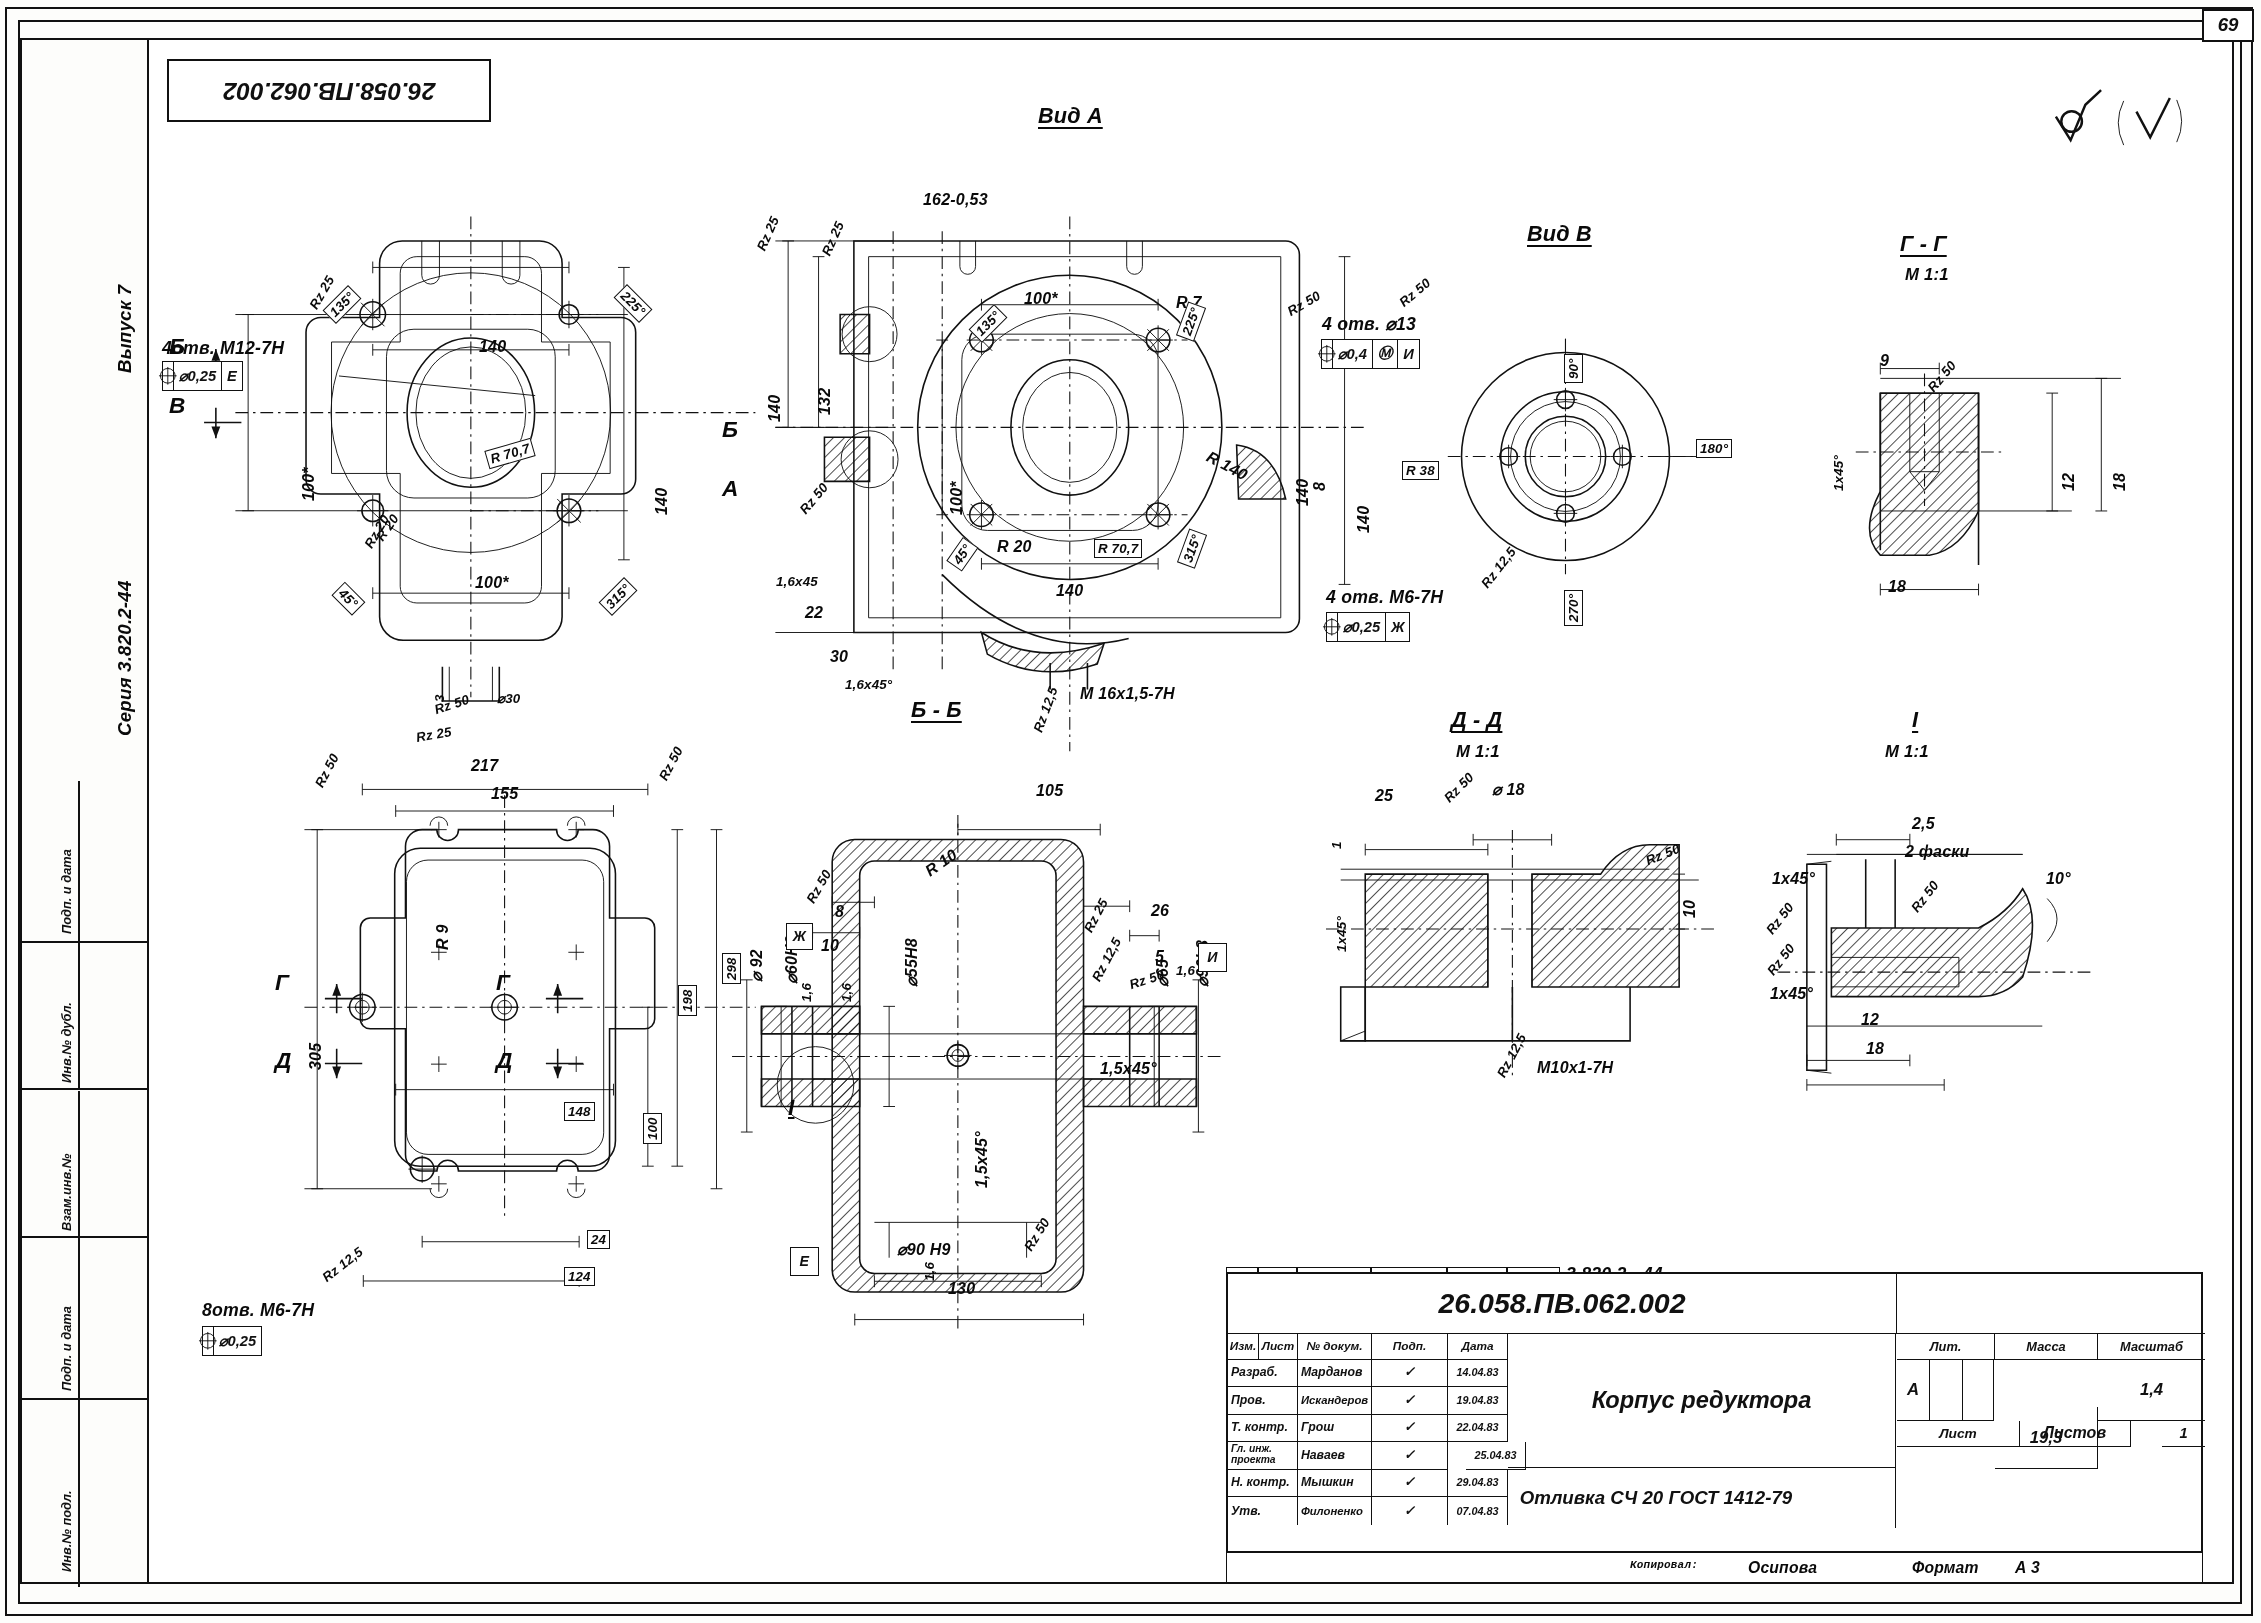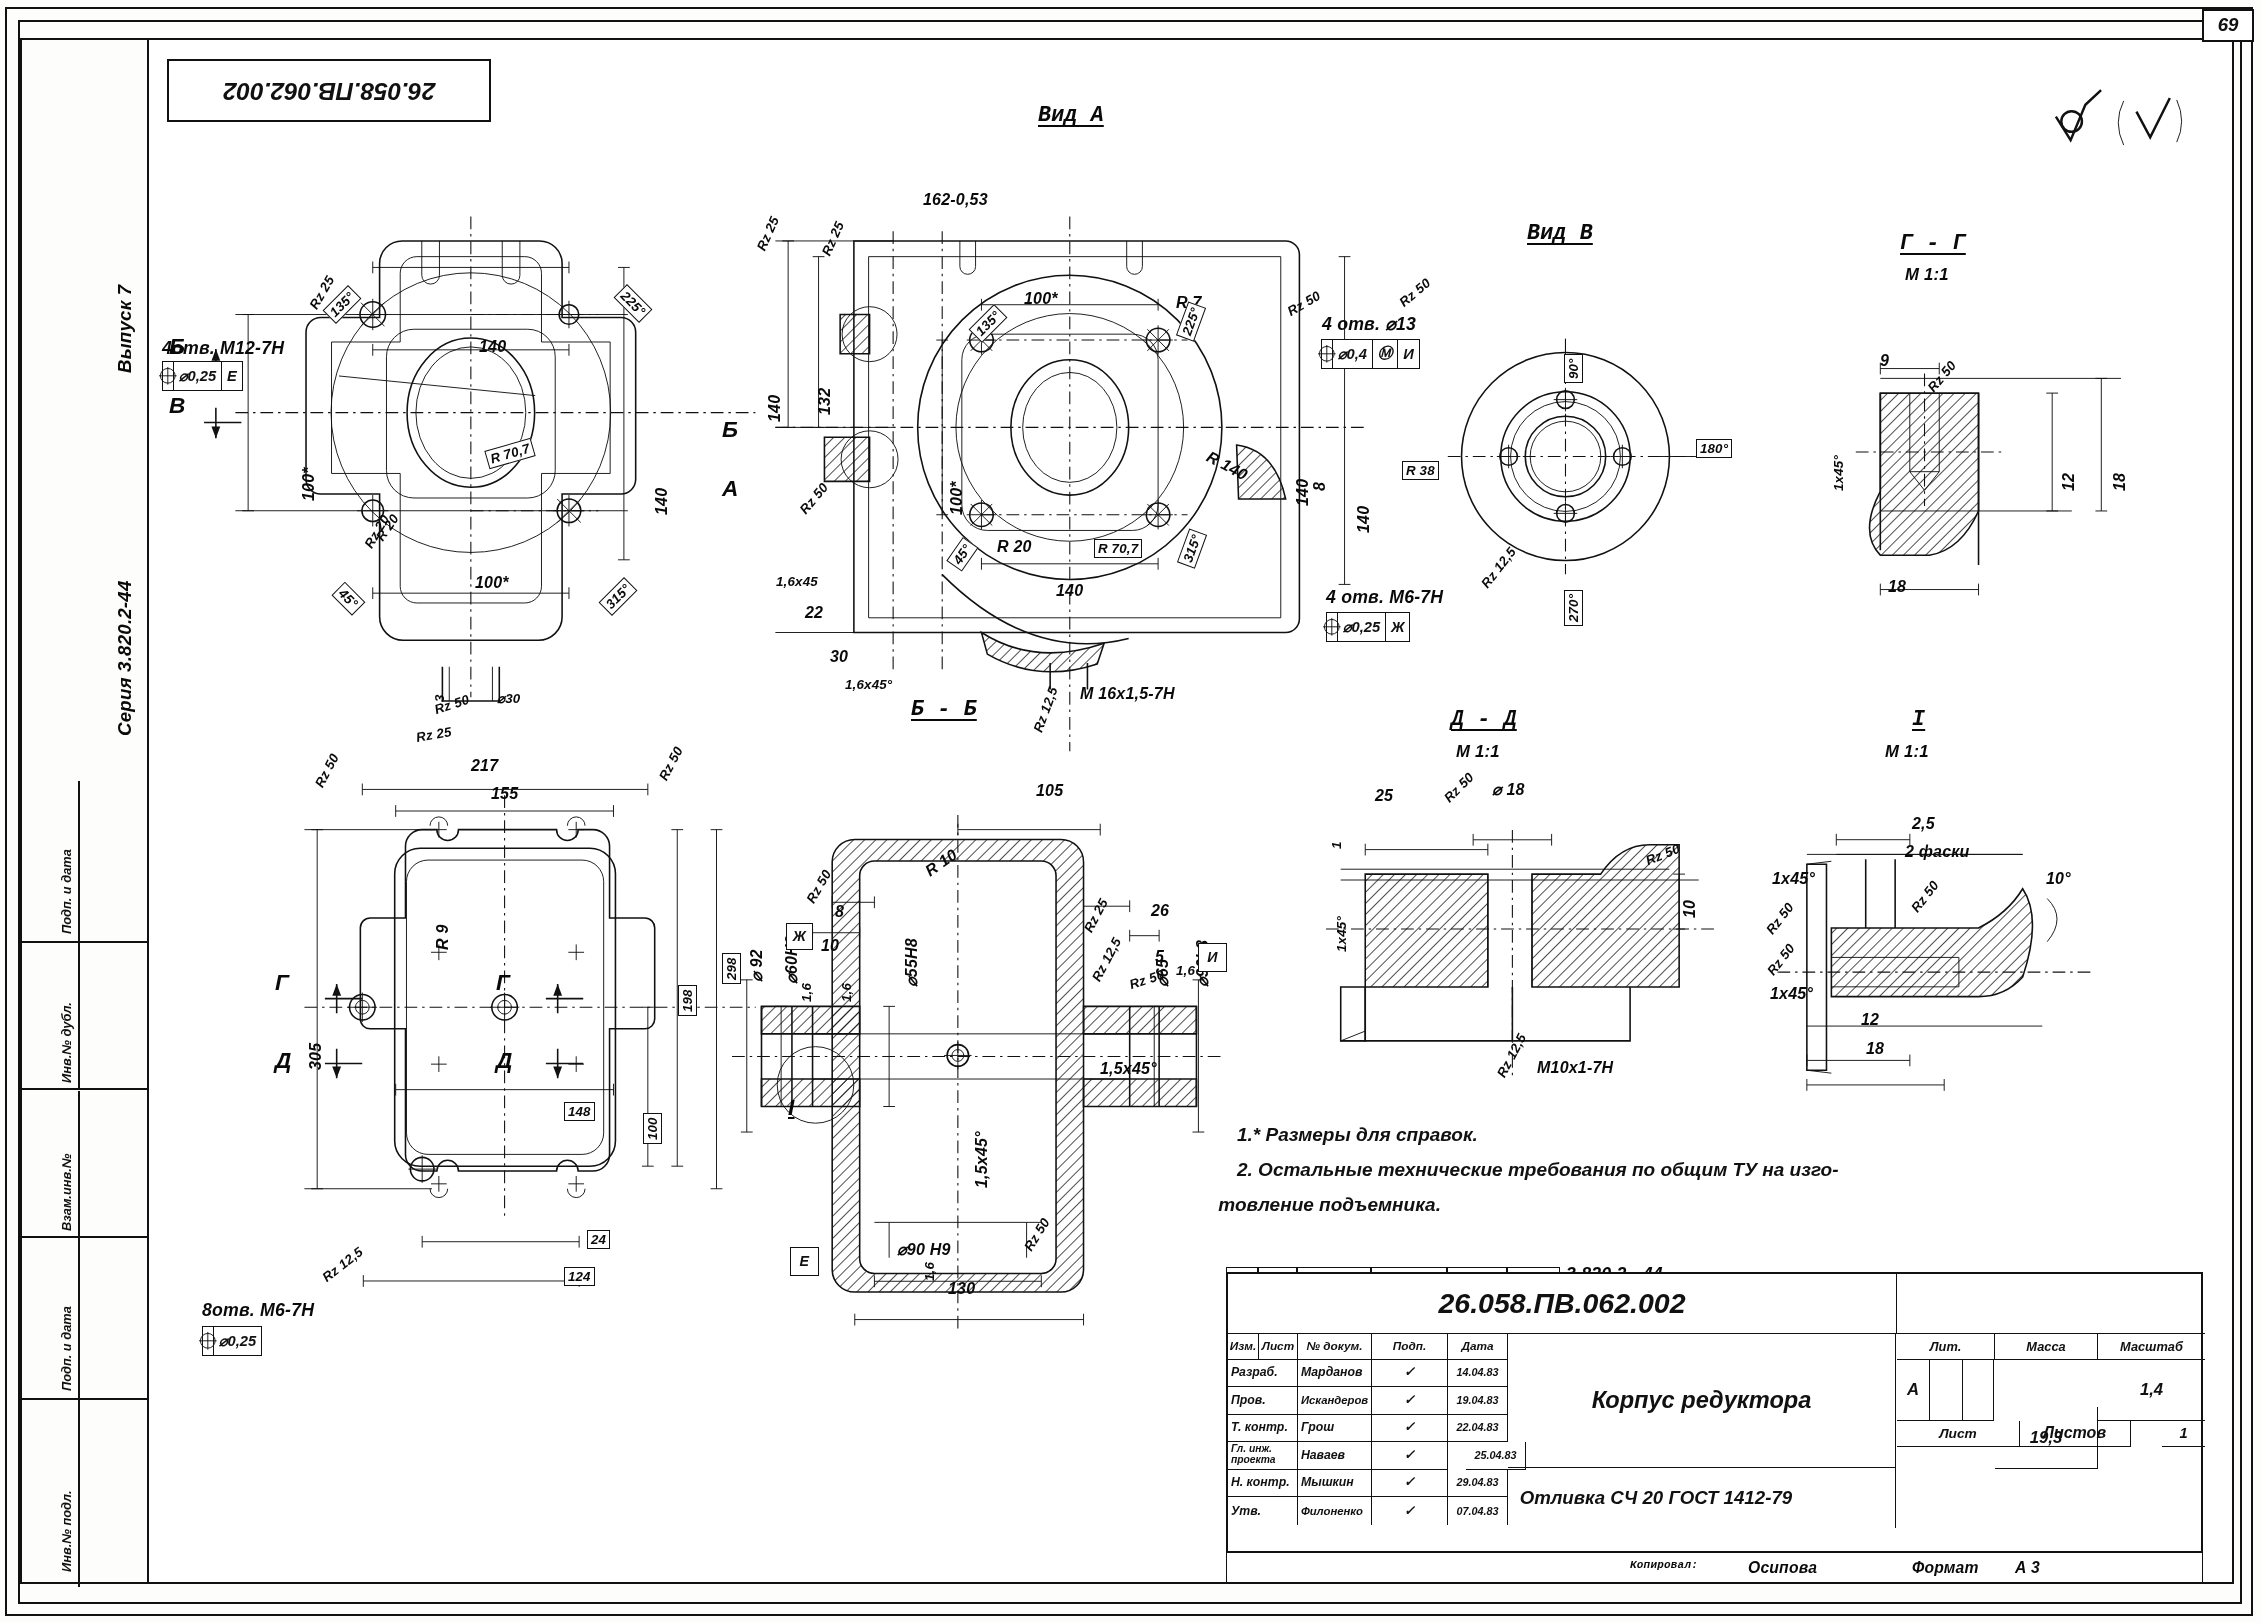--- a/index.html
+++ b/index.html
@@ -10,21 +10,21 @@
   }
   
   .ln{position:absolute;background:#111;}
   .hl{height:1.5px;}
   .vl{width:1.5px;}
   .txt{position:absolute;white-space:nowrap;font-family:"Liberation Sans",sans-serif;
        font-style:italic;font-weight:700;color:#0a0a0a;letter-spacing:0.2px;}
   .lbl{font-size:14.7px;}
   .dim{font-size:16px;}
   .dim-s{font-size:13.3px;}
-  .view-title{font-size:21.6px;text-decoration:underline;text-underline-offset:4.4px;font-family:Liberation Mono, monospace;}
+  .view-title{font-size:21.6px;text-decoration:underline;text-underline-offset:4.4px;}
   .box{position:absolute;border:1.5px solid #111;box-sizing:border-box;}
   .framebox{position:absolute;border:1.5px solid #111;box-sizing:border-box;
             display:flex;align-items:center;justify-content:center;
             font-style:italic;font-weight:700;font-size:14.2px;background:#fff;}
   .rot90{transform-origin:left top;transform:rotate(-90deg);}
   .rotd{transform-origin:left top;}
   svg{position:absolute;overflow:visible;}
   .stk{fill:none;stroke:#111;stroke-width:3.2;}
   .stk2{fill:none;stroke:#111;stroke-width:5;}
   .thin{fill:none;stroke:#111;stroke-width:1.9;}
@@ -567,25 +567,20 @@
   <div class="framebox" style="left:786px;top:923px;width:26.5px;height:26.5px;">Ж</div>
   <div class="framebox" style="left:790px;top:1247px;width:28.5px;height:28.5px;">Е</div>
   <div class="framebox" style="left:1198px;top:943px;width:28.5px;height:28.5px;">И</div>
   <span class="txt dim-s" style="left:801px;top:879px;transform:rotate(-60deg);">Rz 50</span>
   <span class="txt dim-s" style="left:1129px;top:972px;transform:rotate(-18deg);">Rz 50</span>
   <span class="txt dim-s" style="left:1078px;top:908px;transform:rotate(-62deg);">Rz 25</span>
   <span class="txt dim-s" style="left:1083px;top:952px;transform:rotate(-62deg);">Rz 12,5</span>
   <span class="txt dim-s" style="left:1019px;top:1227px;transform:rotate(-58deg);">Rz 50</span>
   <span class="txt lbl" style="left:788px;top:1095px;font-size:22.6px;text-decoration:underline;">I</span>
 
-  <div id="notes">
-    <p>1.*  Размеры  для  справок.</p>
-    <p>2.  Остальные  технические требования по общим ТУ на изго-</p>
-    <p class="cont">товление  подъемника.</p>
-  </div>
 
   <div class="box" style="left:1226px;top:1267px;width:334px;height:110px;"></div>
   <div class="ln vl" style="left:1257px;top:1267px;height:110px;"></div>
   <div class="ln vl" style="left:1296px;top:1267px;height:110px;"></div>
   <div class="ln vl" style="left:1370px;top:1267px;height:110px;"></div>
   <div class="ln vl" style="left:1446px;top:1267px;height:110px;"></div>
   <div class="ln vl" style="left:1506px;top:1267px;height:110px;"></div>
   <div class="ln hl" style="left:1226px;top:1296px;width:334px;"></div>
   <div class="ln hl" style="left:1226px;top:1326px;width:334px;"></div>
   <div class="ln hl" style="left:1226px;top:1351px;width:334px;"></div>

